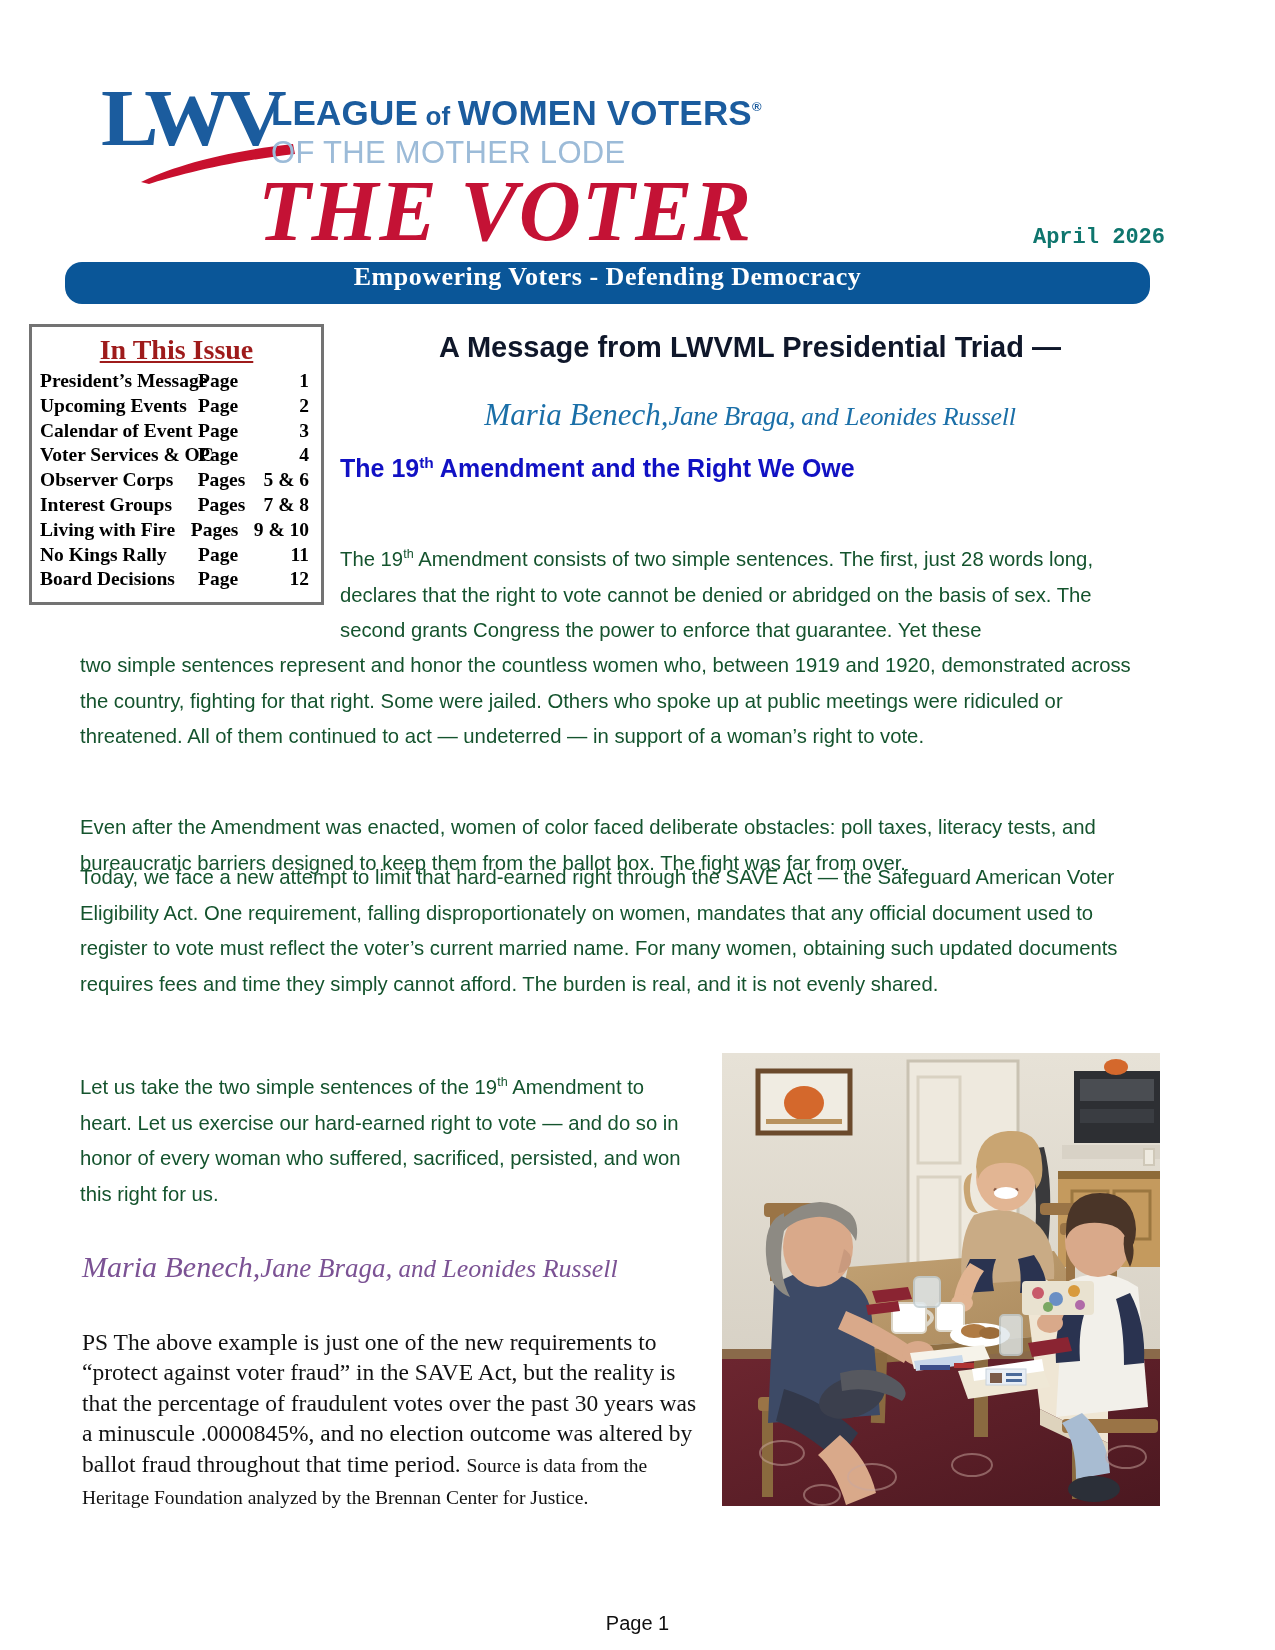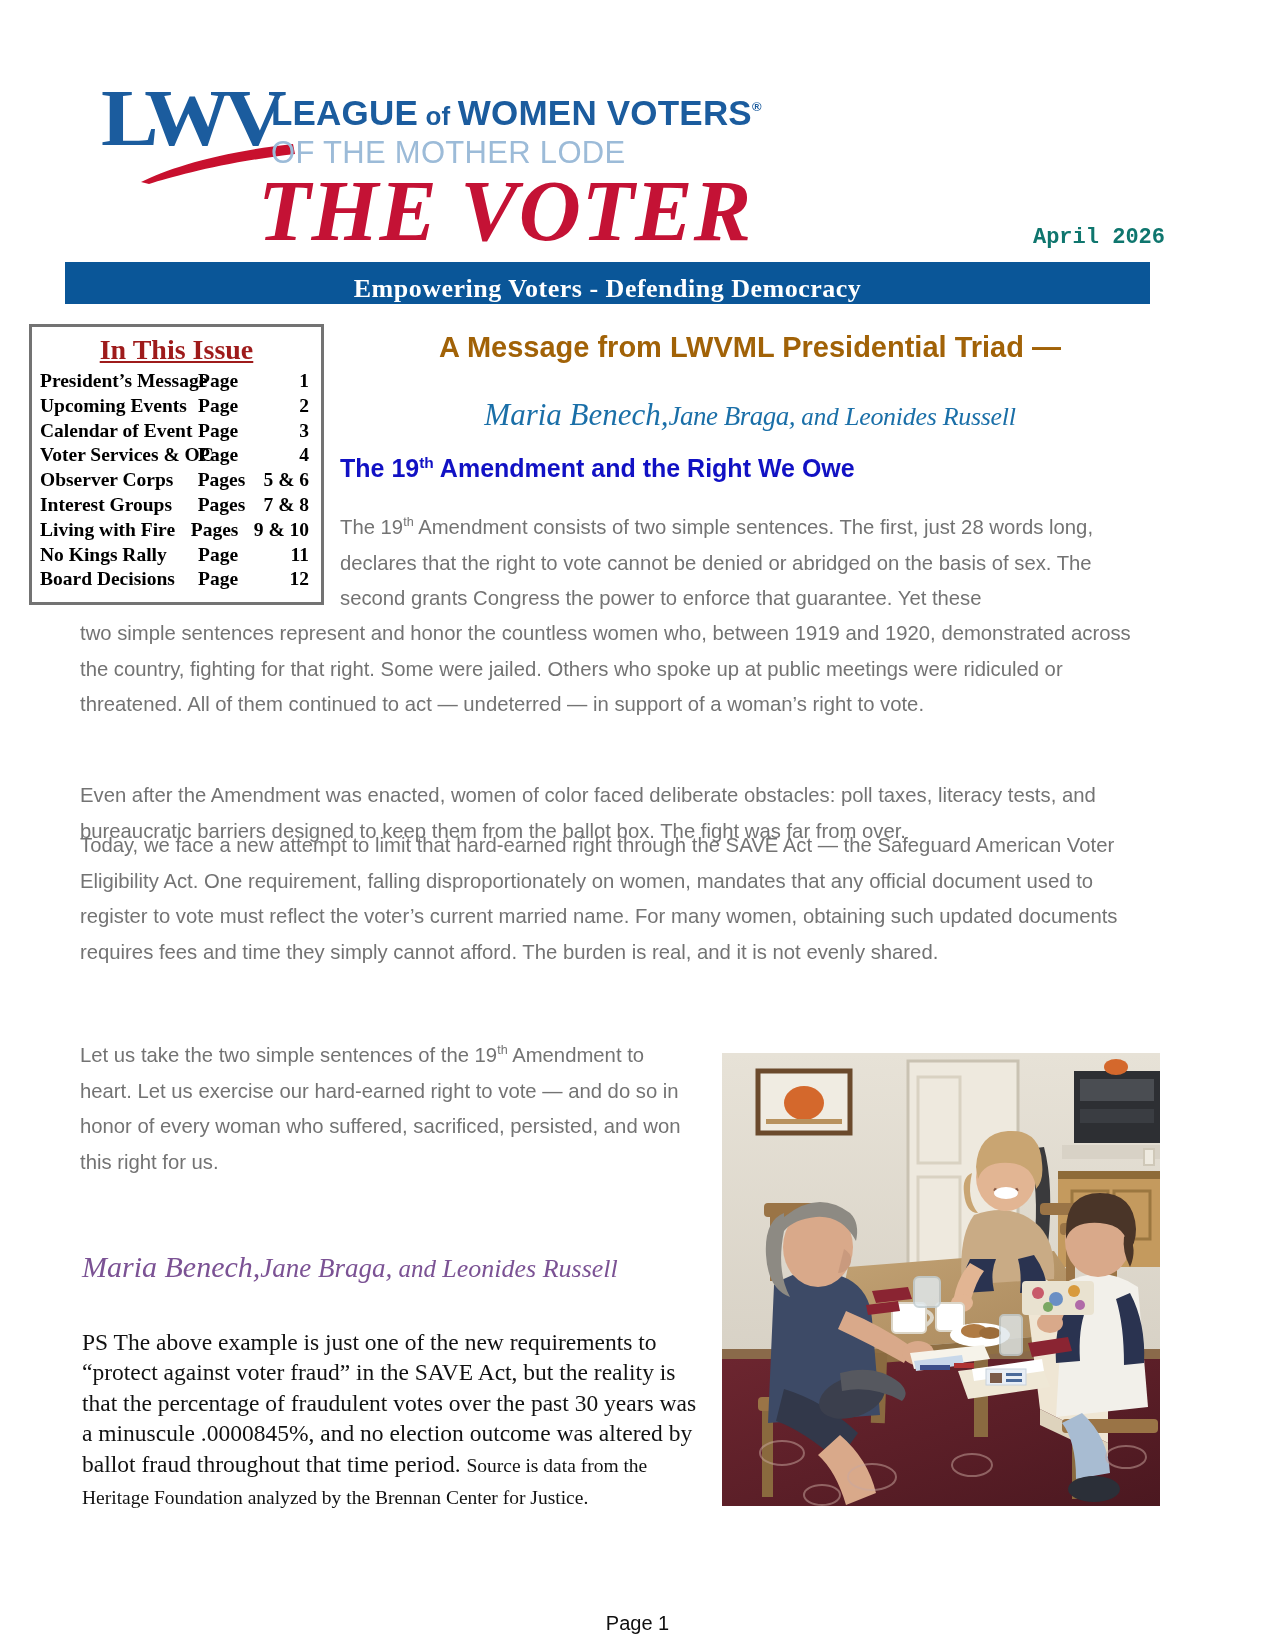--- a/index.html
+++ b/index.html
@@ -107,22 +107,23 @@
   }
 
   #tagline-bar {
     position: absolute;
     left: 65px;
     top: 262px;
     width: 1085px;
     height: 42px;
     background: #0A5698;
     display: flex;
-    align-items: flex-end;
+    align-items: flex-start;
     justify-content: center;
+    border-radius: 17px;
   }
   #tagline-text {
     font-family: "Liberation Serif", serif;
     font-weight: bold;
     font-size: 26px;
     color: #ffffff;
     letter-spacing: 0.5px;
     white-space: nowrap;
   }
 
@@ -166,21 +167,21 @@
   #article-title {
     position: absolute;
     left: 340px;
     top: 330px;
     width: 820px;
     text-align: center;
     font-family: "Liberation Sans", sans-serif;
     font-weight: bold;
     font-size: 29px;
     line-height: 34px;
-    color: #a16207;
+    color: #0f172a;
     white-space: nowrap;
   }
   #triad-names {
     position: absolute;
     left: 340px;
     top: 396px;
     width: 820px;
     text-align: center;
     font-family: "Liberation Serif", serif;
     font-style: italic;
@@ -205,21 +206,22 @@
     line-height: 30px;
     color: #1111C4;
     white-space: nowrap;
   }
 
   
   .bodytext {
     font-family: "Liberation Sans", sans-serif;
     font-size: 20.3px;
     line-height: 35.5px;
-    color: #737373;
+    color: #14532d;
+    margin-top: 32px;
   }
   sup { font-size: 0.62em; vertical-align: super; line-height: 0; }
 
   
   #p1 {
     position: absolute;
     left: 340px;
     top: 510px;
     width: 798px;
   }

